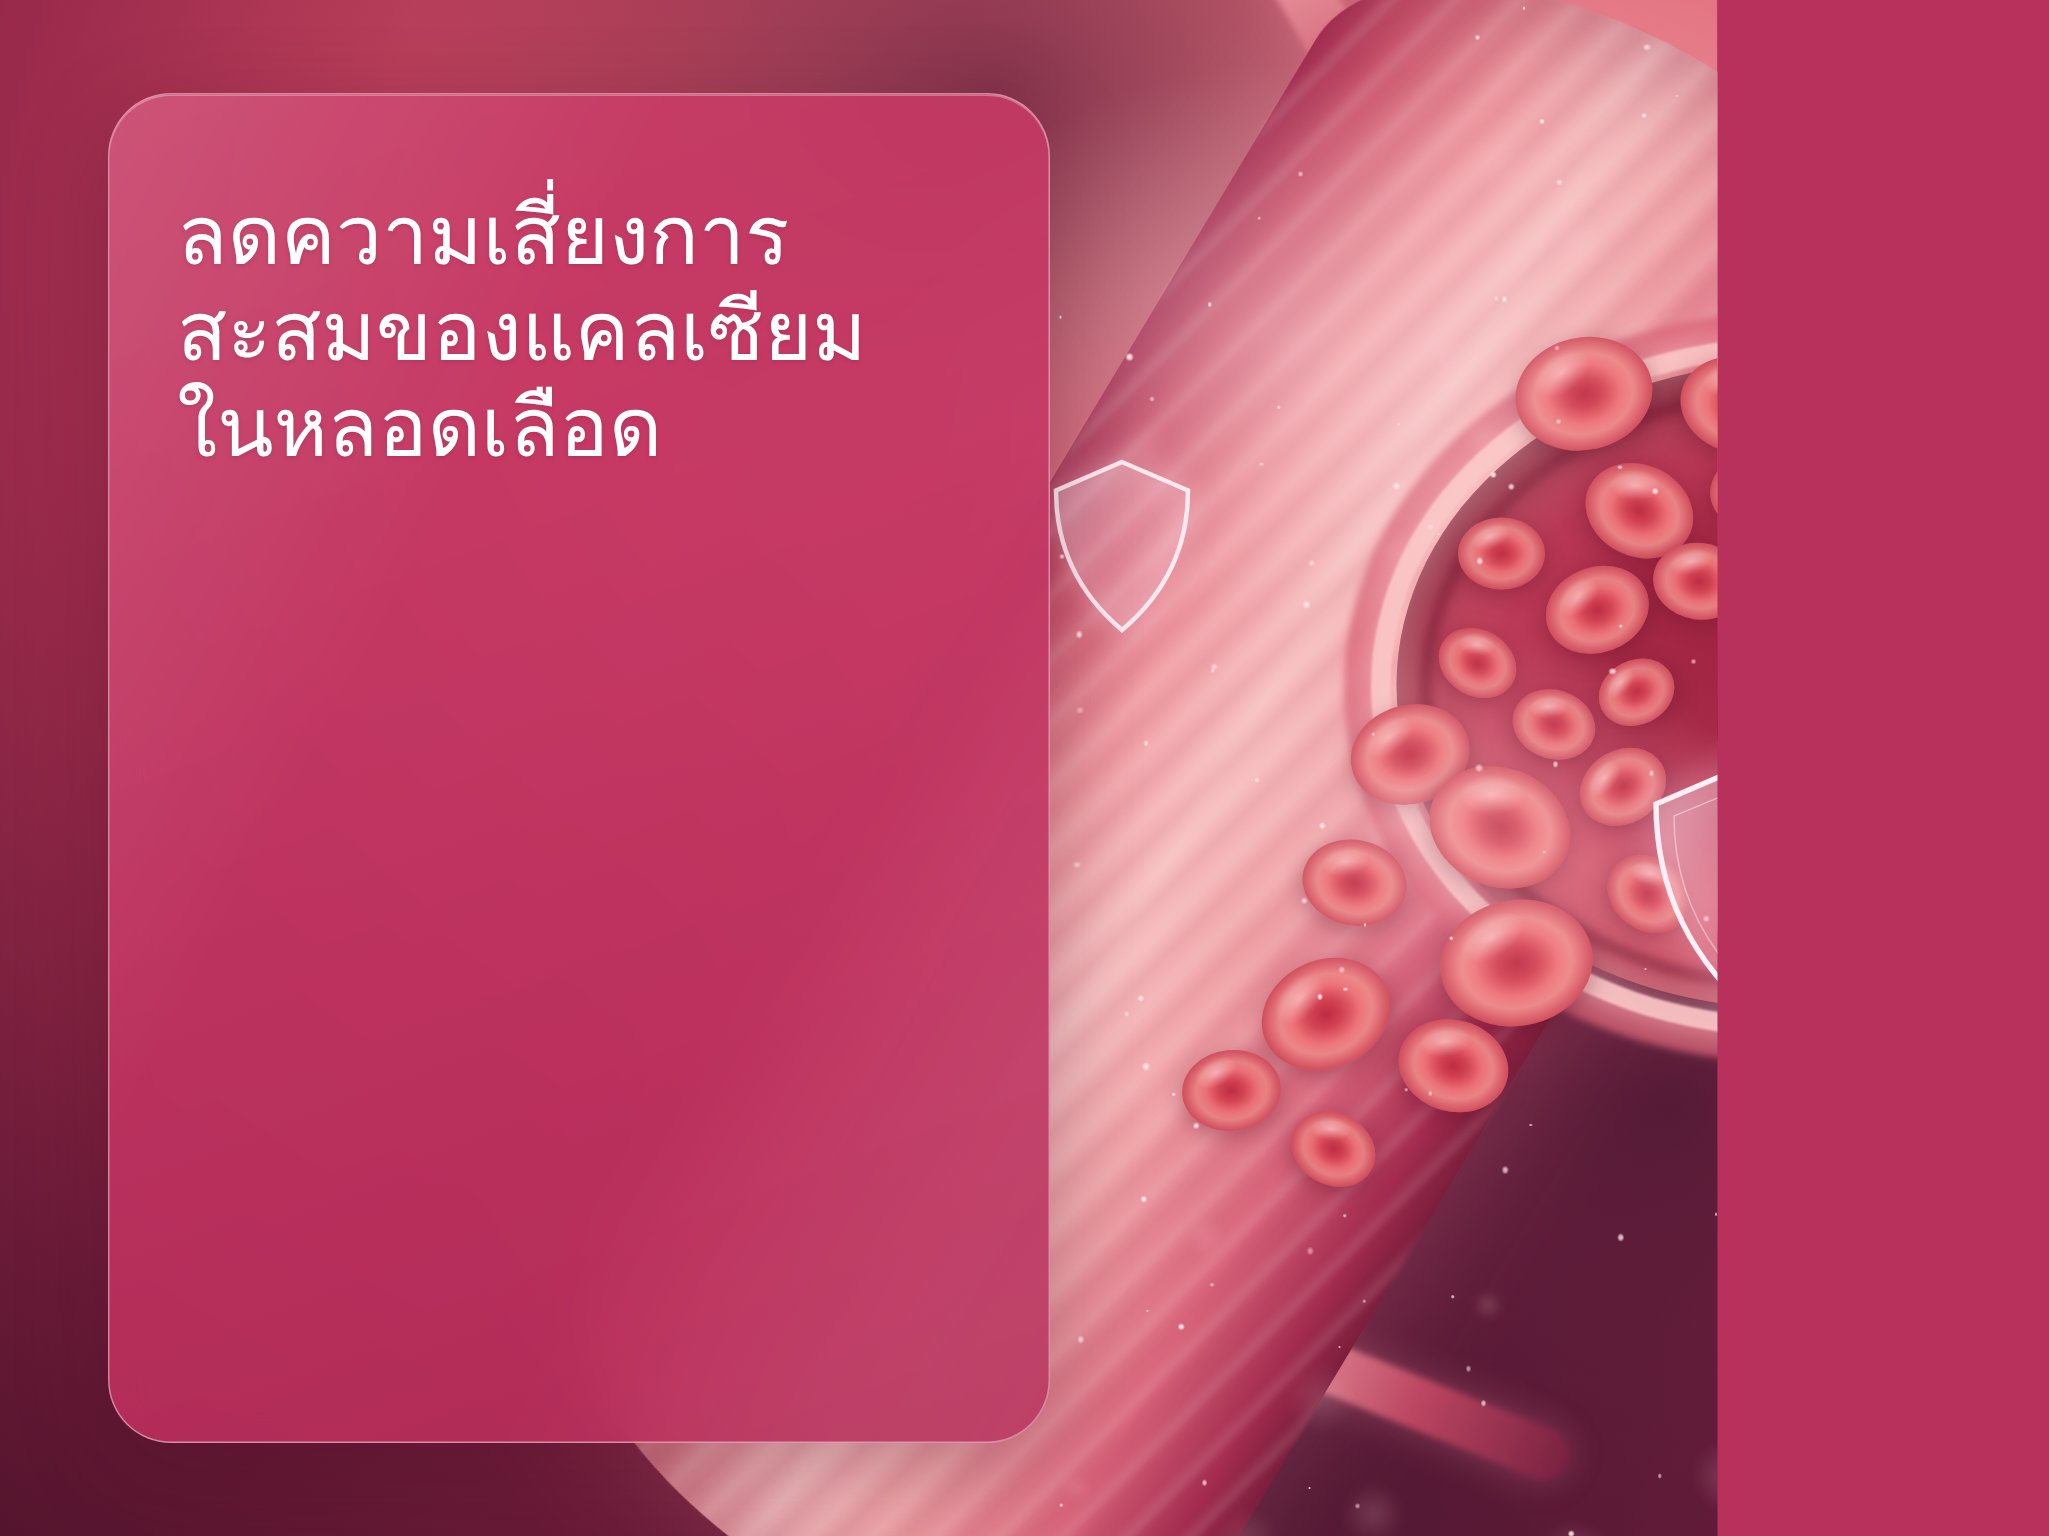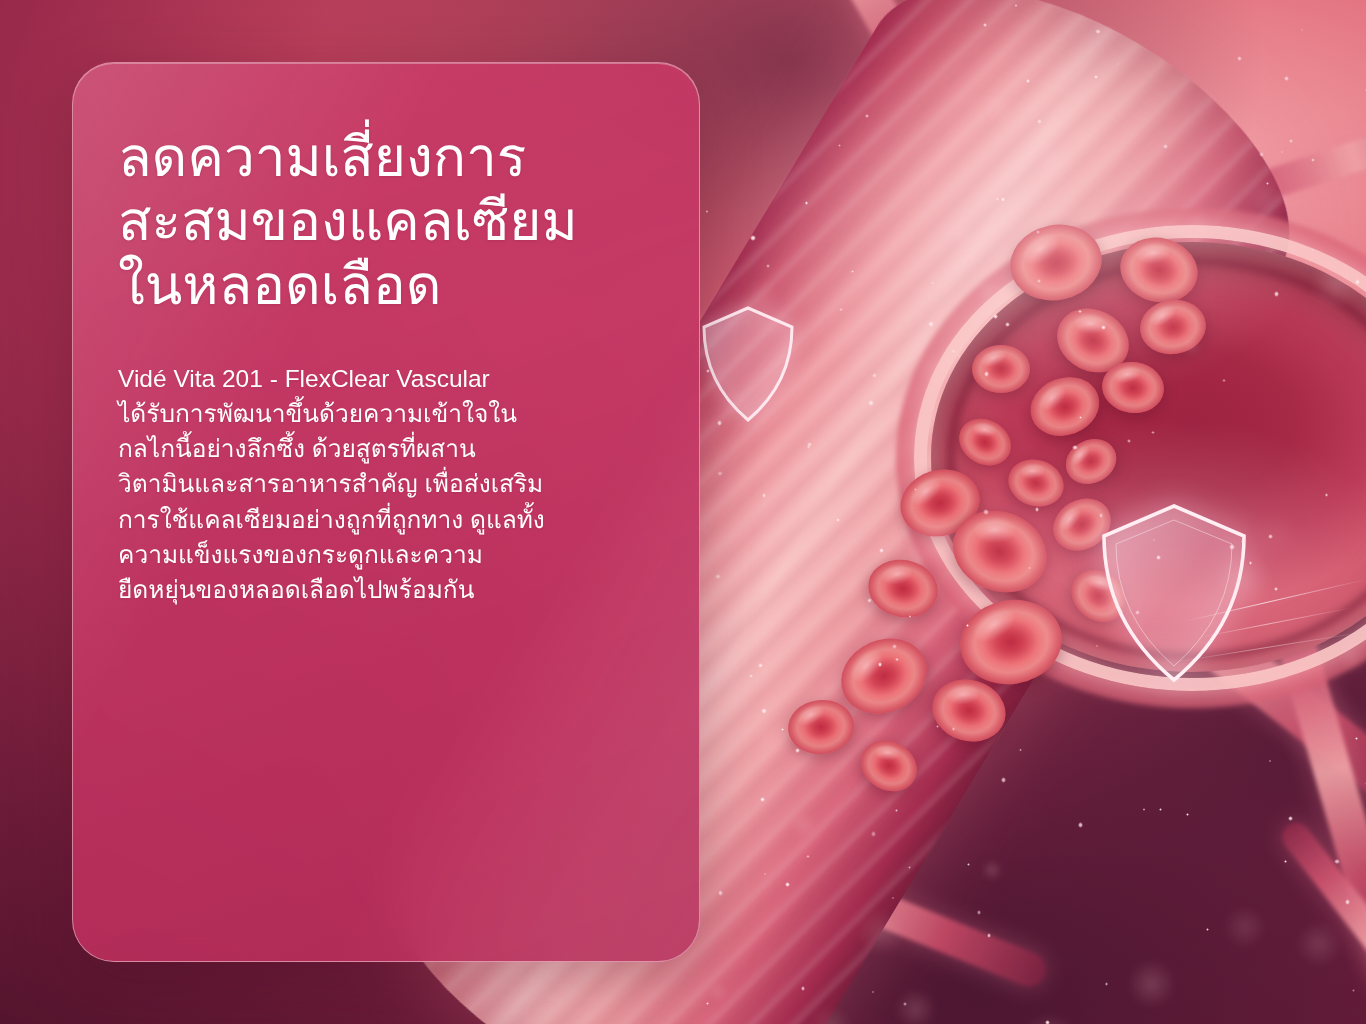--- a/index.html
+++ b/index.html
@@ -7,21 +7,21 @@
 
   html,body{
     width:1366px; height:1024px;
     overflow:hidden;
     background:#b8305c;
     font-family:"Liberation Sans","DejaVu Sans",sans-serif;
   }
 
   #stage{
     position:relative;
-    width:1366px; height:1024px;
+    width:1145px; height:1024px;
     overflow:hidden;
     background:#8e2347;
   }
 
   
   .bg-layer{ position:absolute; inset:0; overflow:hidden; }
 
   
   .bg-base{
     position:absolute; inset:0;
@@ -481,23 +481,16 @@
       </div>
 
     <div class="bg-bloom"></div>
   </div>
 
   <div class="glass-card">
     <div class="card-inner">
       <h1 class="headline">ลดความเสี่ยงการ
 สะสมของแคลเซียม
 ในหลอดเลือด</h1>
-      <p class="body-copy">Vidé Vita 201 - FlexClear Vascular
-ได้รับการพัฒนาขึ้นด้วยความเข้าใจใน
-กลไกนี้อย่างลึกซึ้ง ด้วยสูตรที่ผสาน
-วิตามินและสารอาหารสำคัญ เพื่อส่งเสริม
-การใช้แคลเซียมอย่างถูกที่ถูกทาง ดูแลทั้ง
-ความแข็งแรงของกระดูกและความ
-ยืดหยุ่นของหลอดเลือดไปพร้อมกัน</p>
     </div>
   </div>
 
 </div>
 
 </body></html>

